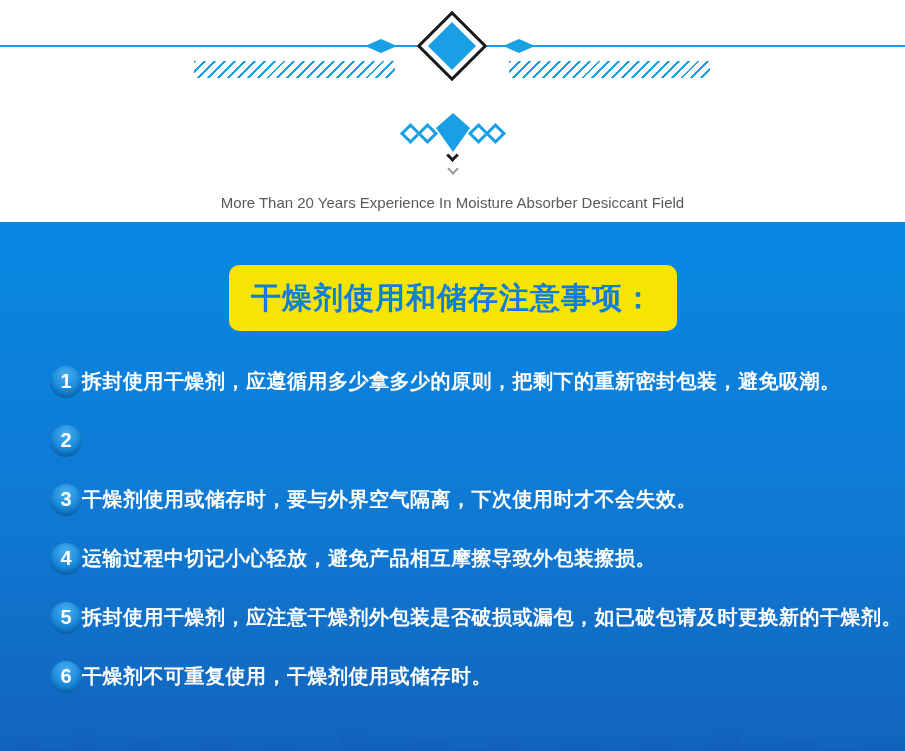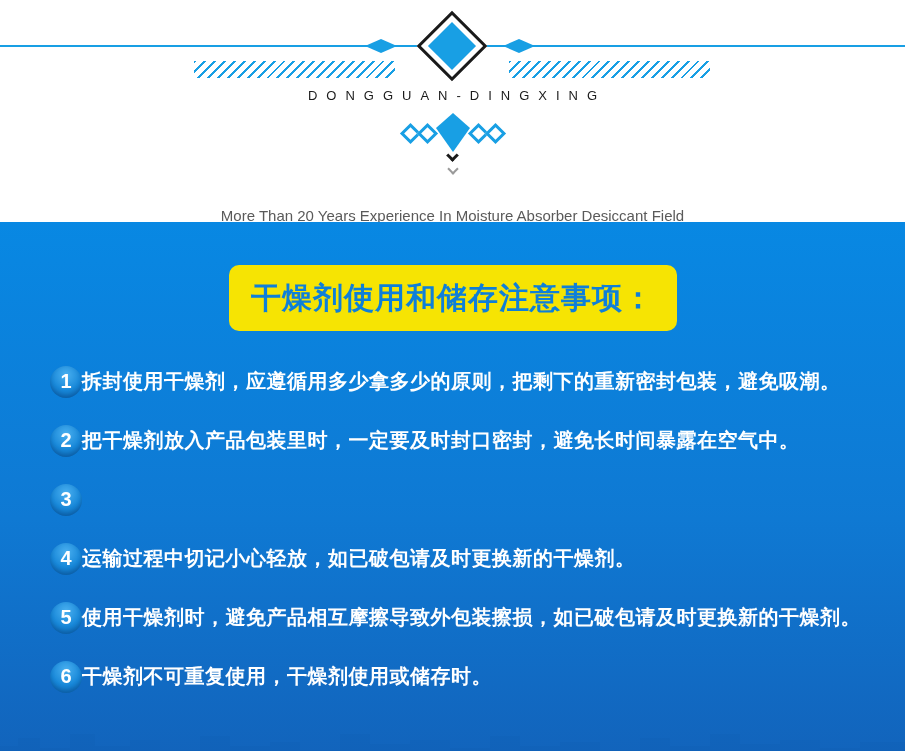--- a/index.html
+++ b/index.html
@@ -102,21 +102,20 @@
     width: 8px; height: 8px;
     border-width: 2px;
     border-color: #9a9a9a;
   }
   .subtitle {
     position: absolute;
     left: 0; right: 0; top: 194px;
     text-align: center;
     font-size: 15px;
     color: #5a5a5a;
-    margin-top: 13px;
   }
 
   
   .notice {
     position: relative;
     width: 100%;
     height: 540px;
     background: linear-gradient(180deg, #0888E3 0%, #0F79D3 55%, #1263BB 100%);
     overflow: hidden;
   }
@@ -188,21 +187,20 @@
     <div class="hatch left"></div>
     <div class="hatch right"></div>
 
     <div class="side-diamond left"></div>
     <div class="side-diamond right"></div>
 
     <div class="big-diamond">
       <div class="fill"></div>
     </div>
 
-    <div class="brand">DONGGUAN-DINGXING</div>
 
     <div class="diamond-row">
       <span class="o-diamond"></span>
       <span class="o-diamond"></span>
       <svg class="kite" width="36" height="42" viewBox="0 0 36 42">
         <polygon points="18,1 35,16 18,40 1,16" fill="#189FE4"></polygon>
       </svg>
       <span class="o-diamond"></span>
       <span class="o-diamond"></span>
     </div>
@@ -227,35 +225,35 @@
 
     <div class="items">
 
       <div class="item-row">
         <span class="num-badge">1</span>
         <span class="item-text">拆封使用干燥剂，应遵循用多少拿多少的原则，把剩下的重新密封包装，避免吸潮。</span>
       </div>
 
       <div class="item-row">
         <span class="num-badge">2</span>
-        <span class="item-text">把干燥剂放入产品包装里时，一定要及时封口密封，避免长时间暴露在空气中。</span>
       </div>
 
       <div class="item-row">
         <span class="num-badge">3</span>
+        <span class="item-text">干燥剂使用或储存时，要与外界空气隔离，下次使用时才不会失效。</span>
       </div>
 
       <div class="item-row">
         <span class="num-badge">4</span>
-        <span class="item-text">运输过程中切记小心轻放，如已破包请及时更换新的干燥剂。</span>
+        <span class="item-text">运输过程中切记小心轻放，避免产品相互摩擦导致外包装擦损。</span>
       </div>
 
       <div class="item-row">
         <span class="num-badge">5</span>
-        <span class="item-text">使用干燥剂时，避免产品相互摩擦导致外包装擦损，如已破包请及时更换新的干燥剂。</span>
+        <span class="item-text">拆封使用干燥剂，应注意干燥剂外包装是否破损或漏包，如已破包请及时更换新的干燥剂。</span>
       </div>
 
       <div class="item-row">
         <span class="num-badge">6</span>
         <span class="item-text">干燥剂不可重复使用，干燥剂使用或储存时。</span>
       </div>
 
     </div>
   </div>
 

